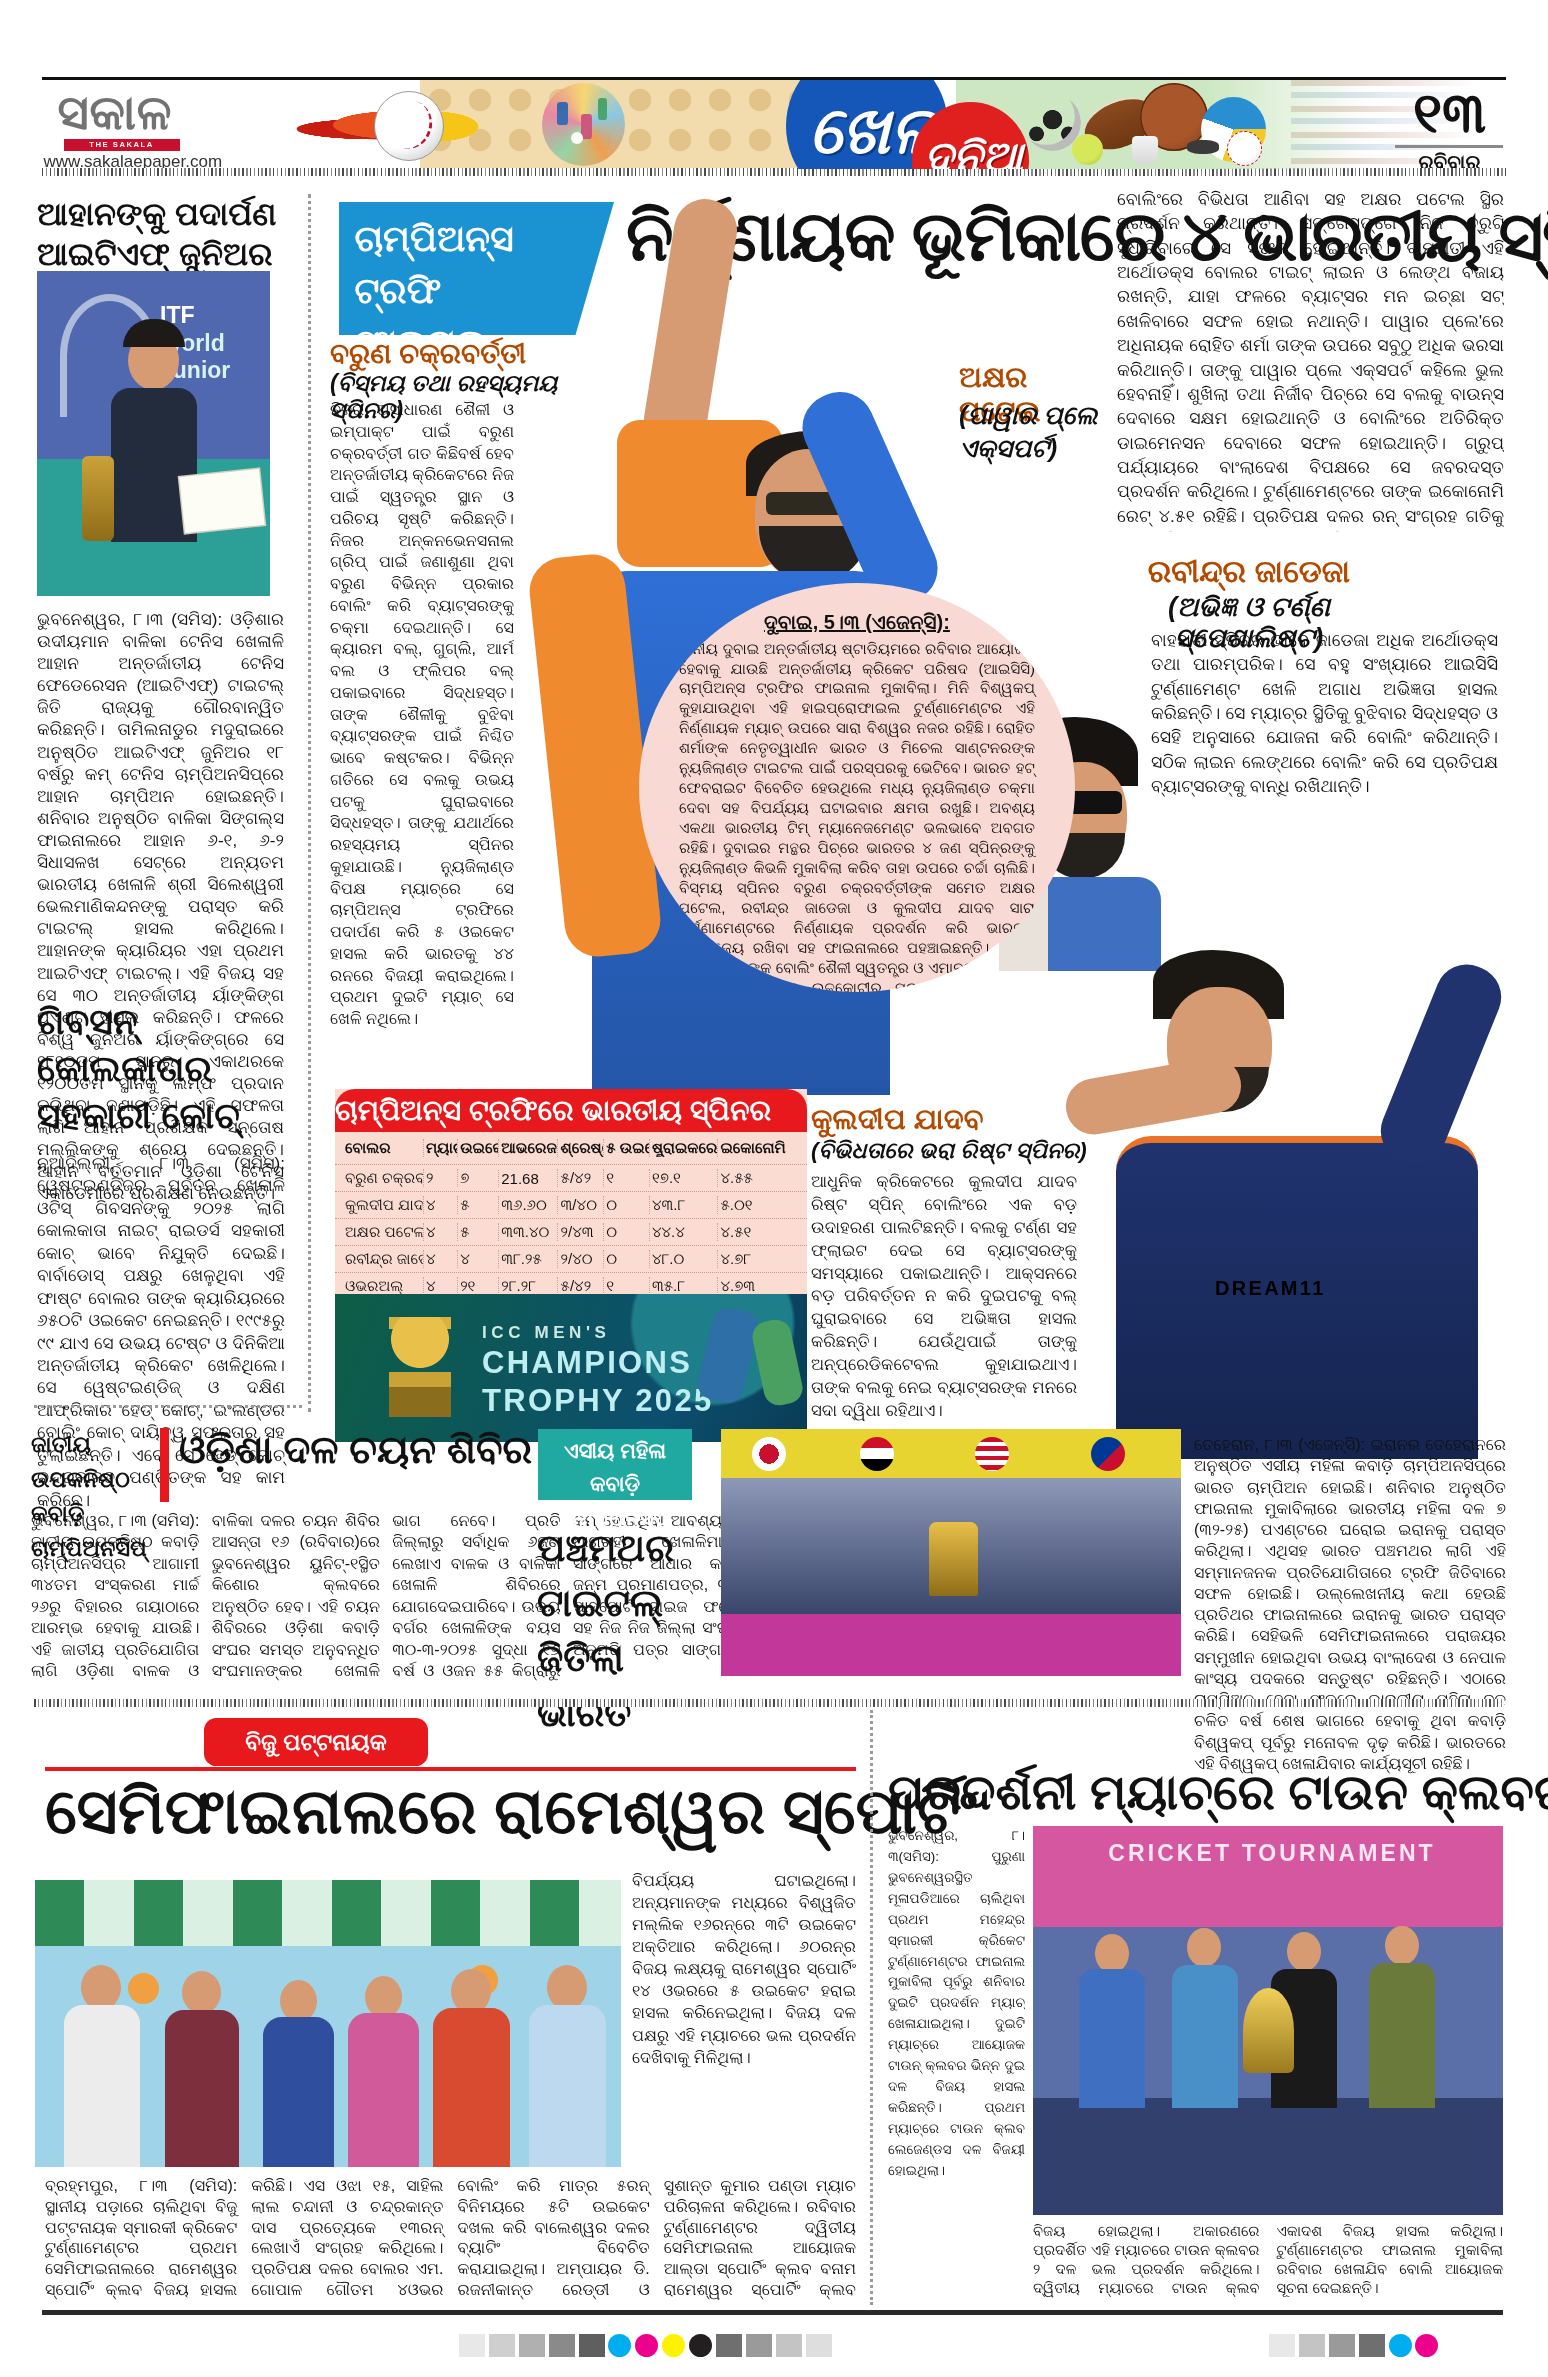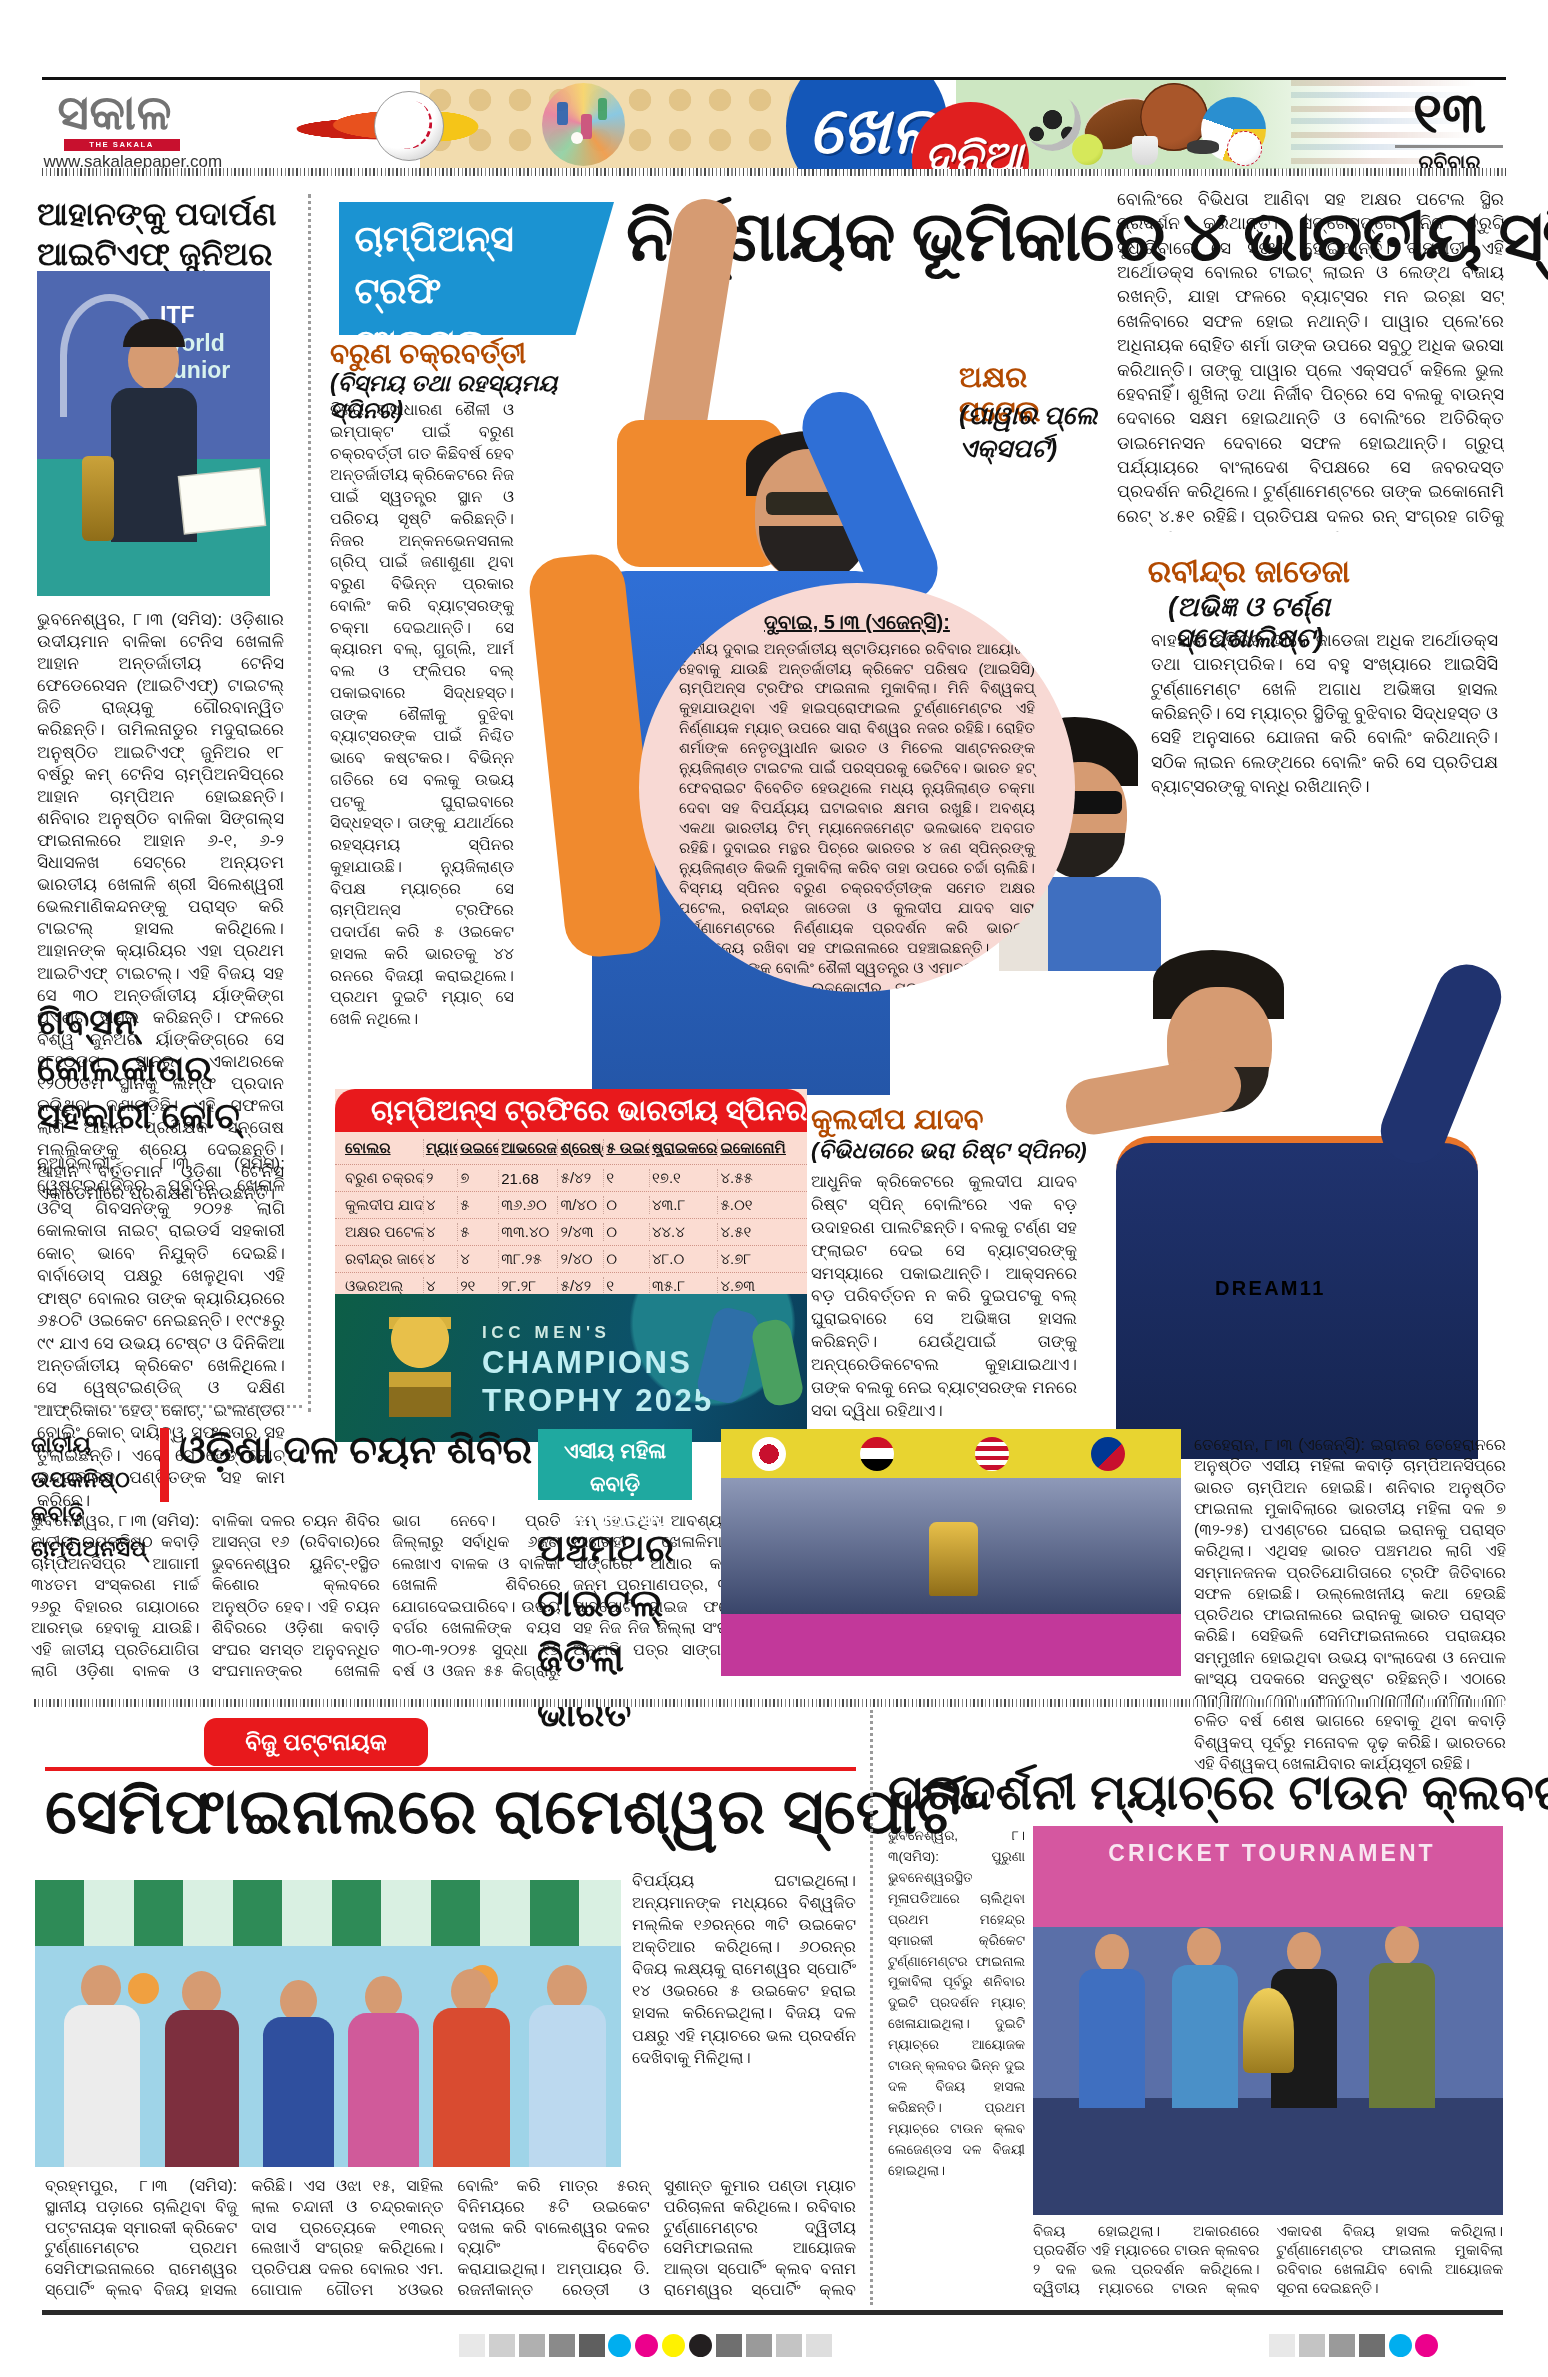--- a/index.html
+++ b/index.html
@@ -66,23 +66,23 @@
   .jd-body{left:1151px;top:628px;width:347px;height:308px;font-size:17.4px;line-height:1.4;overflow:hidden;}
   .dubai{left:639px;top:583px;width:436px;height:409px;border-radius:50%;background:#f8d9d4;overflow:hidden;z-index:2;}
   .dubai-date{margin:28px auto 4.6px;width:70%;text-align:center;font-size:20px;font-weight:700;text-decoration:underline;}
   .dubai-body{margin:0 40px;font-size:15px;line-height:1.33;text-align:justify;}
   .kd-name{left:811px;top:1103px;width:262px;font-size:29px;}
   .kd-tag{left:811px;top:1138px;width:278px;font-size:22.4px;}
   .kd-body{left:811px;top:1171px;width:266px;height:278px;font-size:16.6px;line-height:1.38;overflow:hidden;}
   
   .spin-table{left:335px;top:1089px;width:472px;background:#fbdcd2;}
   .spin-title{height:43px;background:#e8191c;border-radius:20px 20px 0 0;color:#fff;font-size:28.5px;font-weight:800;
-     text-align:right;line-height:43px;}
+     text-align:left;line-height:43px;}
   .thead,.trow{display:flex;align-items:center;padding:0 7.7px;}
-  .thead{height:32px;font-weight:700;text-decoration:underline;}
+  .thead{height:32px;font-weight:700;}
   .trow{height:26px;border-top:1.5px dotted #d09487;}
   .tcell{font-size:15px;box-sizing:border-box;padding:0 2.3px;overflow:hidden;white-space:nowrap;}
   .c0{width:17.5%;} .c1{width:7.5%;} .c2{width:9%;} .c3{width:13%;} .c4{width:10%;} .c5{width:10%;} .c6{width:15%;} .c7{width:15%;}
   .tcell+.tcell{border-left:0.8px dotted #caa49a;}
   .icc-banner{left:335px;top:1294px;width:472px;height:148px;background:
      radial-gradient(circle at 80% 20%,#1e7f8a 0 20%,transparent 21%),
      linear-gradient(110deg,#0d5e46,#0c4f6e 70%,#0a3c56);overflow:hidden;}
   .icc-line1{position:absolute;left:147px;top:29px;color:#cfe9e2;font-size:17px;font-weight:700;letter-spacing:4.6px;}
   .icc-line2{position:absolute;left:147px;top:51px;color:#bfeef2;font-size:31px;font-weight:800;letter-spacing:2.3px;}
   .icc-line3{position:absolute;left:147px;top:89px;color:#bfeef2;font-size:31px;font-weight:800;letter-spacing:2.3px;}

